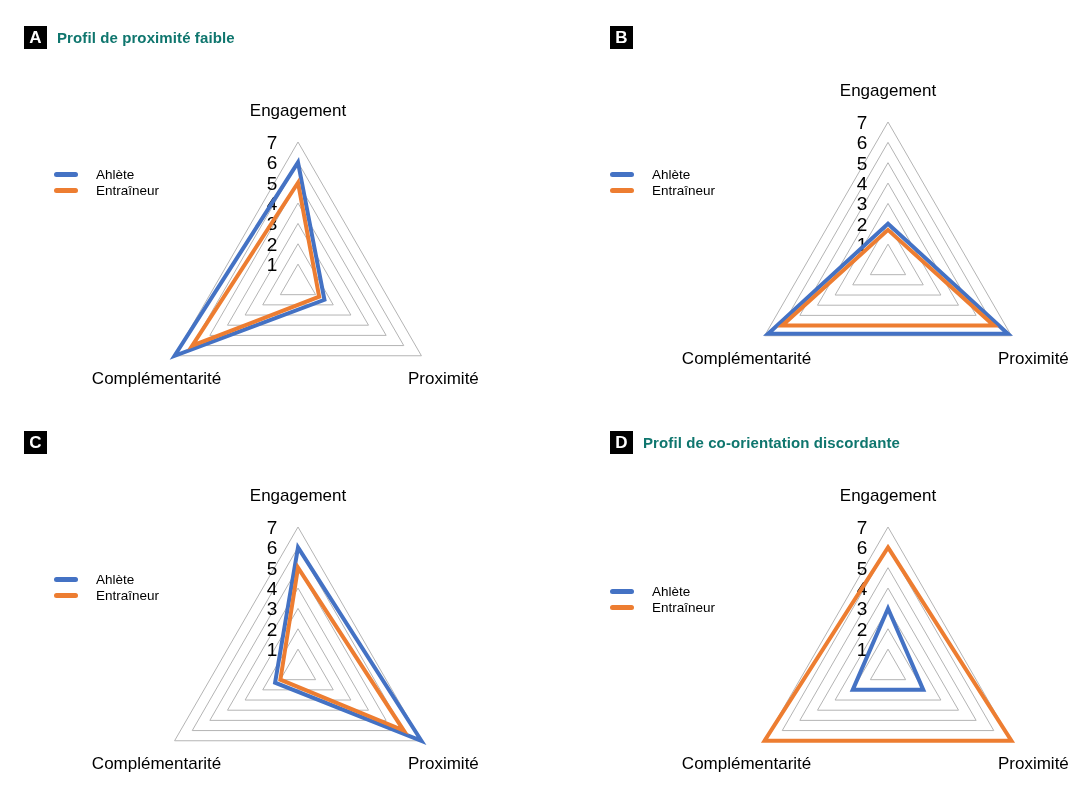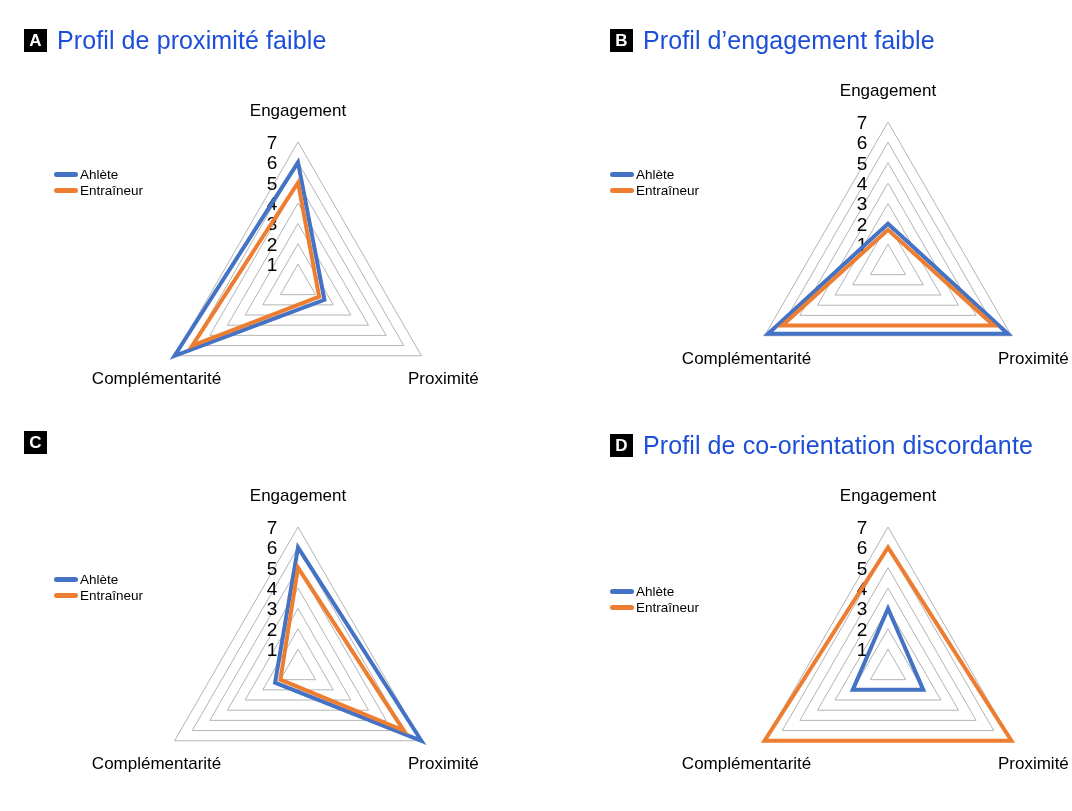--- a/index.html
+++ b/index.html
@@ -43,40 +43,40 @@
     background: #000000;
     color: #ffffff;
     font-size: 17px;
     font-weight: bold;
     line-height: 23px;
     text-align: center;
     font-family: "Liberation Sans", sans-serif;
     flex: 0 0 auto;
   }
   .panel-title {
-    font-size: 25px;
-    color: #1d4ed8;
-    font-weight: 400;
+    font-size: 15px;
+    color: #0f766e;
+    font-weight: 700;
     letter-spacing: 0.1px;
   }
 
   .legend {
     position: absolute;
     left: 54px;
     top: 166px;
   }
   .panel-b .legend { left: 610px - 536px; }
   .panel-b .legend, .panel-d .legend { left: 74px; }
   .panel-c .legend { left: 54px; top: 166px; }
   .panel-d .legend { top: 178px; }
 
   .legend-row {
     display: flex;
     align-items: center;
-    gap: 2px;
+    gap: 18px;
     height: 16px;
   }
   .legend-swatch {
     width: 24px;
     height: 5px;
     border-radius: 2.5px;
     flex: 0 0 auto;
   }
   .legend-label {
     font-size: 13.5px;
@@ -146,21 +146,20 @@
         <text x="443.41" y="383.75" text-anchor="middle" class="axis-title">Proximité</text>
         <text x="156.59" y="383.75" text-anchor="middle" class="axis-title">Complémentarité</text>
         <polygon points="298.00,162.36 324.44,299.77 174.59,355.75" class="series-line" stroke="#4472C4"></polygon>
         <polygon points="298.00,182.71 319.16,296.71 192.22,345.57" class="series-line" stroke="#ED7D31"></polygon>
       </svg>
   </div>
 
   <div class="panel panel-b">
     <div class="panel-header">
       <div class="badge">B</div>
-      <div class="panel-title">Profil d’engagement faible</div>
     </div>
     <div class="legend">
       <div class="legend-row">
         <span class="legend-swatch" style="background: rgb(68, 114, 196);"></span>
         <span class="legend-label">Ahlète</span>
       </div>
       <div class="legend-row">
         <span class="legend-swatch" style="background: rgb(237, 125, 49);"></span>
         <span class="legend-label">Entraîneur</span>
       </div>

